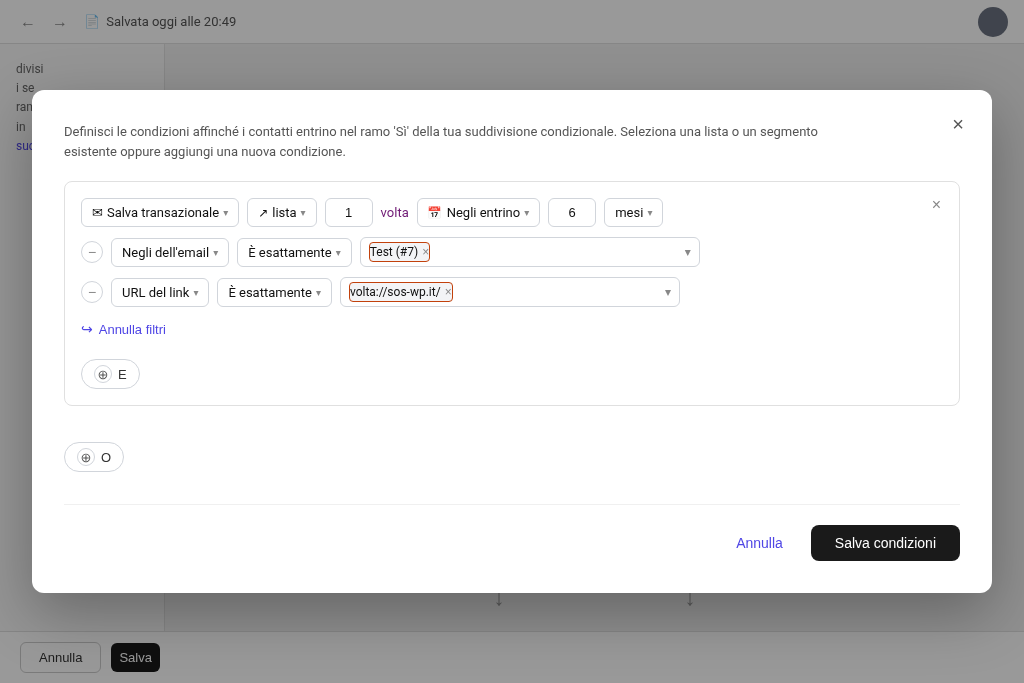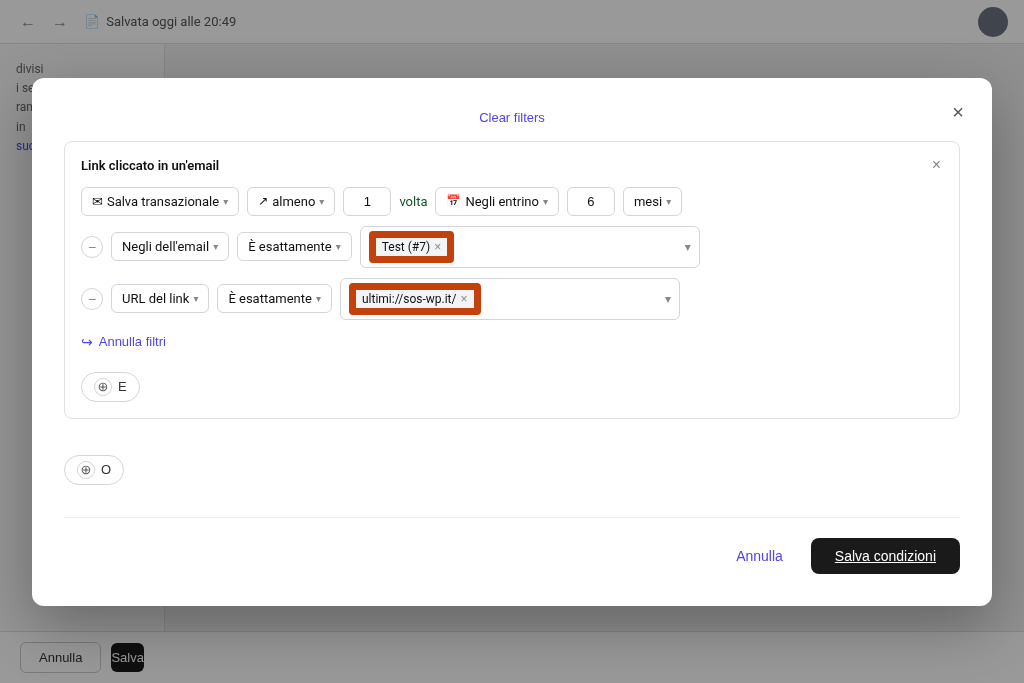--- a/index.html
+++ b/index.html
@@ -85,21 +85,21 @@
       border-radius: 6px;
       padding: 7px 18px;
       cursor: pointer;
       font-size: 13px;
       color: #333;
     }
     .btn-salva {
       background: #1a1a1a;
       border: none;
       border-radius: 6px;
-      padding: 7px 0;
+      padding: 7px 8px;
       cursor: pointer;
       font-size: 13px;
       color: #fff;
     }
 
     
     .overlay {
       position: absolute;
       inset: 0;
       background: rgba(0,0,0,0.4);
@@ -222,21 +222,21 @@
       padding: 6px 10px;
       width: 48px;
       font-size: 13px;
       text-align: center;
       color: #111;
     }
 
     
     .static-label {
       font-size: 13px;
-      color: #14532d;
+      color: #701a75;
     }
 
     
     .filter-sub-row {
       display: flex;
       align-items: center;
       gap: 8px;
       margin-bottom: 10px;
     }
     .minus-btn {
@@ -265,23 +265,23 @@
       min-width: 200px;
       flex: 1;
       max-width: 340px;
       gap: 6px;
     }
     .tag {
       display: inline-flex;
       align-items: center;
       gap: 4px;
       background: #f3f4f6;
-      border: 7px solid #c2410c;
+      border: 1px solid #c2410c;
       border-radius: 4px;
-      padding: 2px 6px;
+      padding: 2px 0;
       font-size: 12px;
       color: #111;
       white-space: nowrap;
     }
     .tag-remove {
       cursor: pointer;
       color: #888;
       font-size: 12px;
       line-height: 1;
       background: none;
@@ -364,21 +364,20 @@
     }
     .footer-salva {
       background: #1a1a1a;
       color: #fff;
       border: none;
       border-radius: 8px;
       padding: 10px 24px;
       font-size: 14px;
       font-weight: 500;
       cursor: pointer;
-      text-decoration: underline;
     }
 
     
     .sidebar-partial {
       position: absolute;
       top: 44px;
       left: 0;
       width: 165px;
       bottom: 52px;
       background: #f8f8f8;
@@ -440,38 +439,37 @@
   <button class="btn-salva">Salva</button>
 </div>
 
 <div class="overlay">
 
   <div class="modal">
 
     <button class="modal-close">×</button>
 
 
-
-    <button class="clear-filters">Clear filters</button>
+    <div class="modal-description">Definisci le condizioni affinché i contatti entrino nel ramo 'Sì' della tua suddivisione condizionale. Seleziona una lista o un segmento esistente oppure aggiungi una nuova condizione.</div>
+
 
     <div class="condition-card">
-      <div class="condition-card-title">Link cliccato in un'email</div>
       <button class="condition-card-close">×</button>
 
       <div class="filter-row">
 
         <div class="select-dropdown">
           <span style="font-size:13px;">✉</span>
           <span>Salva transazionale</span>
           <span class="chevron">▾</span>
         </div>
 
         <div class="select-dropdown">
           <span style="font-size:12px;">↗</span>
-          <span>almeno</span>
+          <span>lista</span>
           <span class="chevron">▾</span>
         </div>
 
         <input class="number-input" type="text" value="1" style="">
 
         <span class="static-label">volta</span>
 
         <div class="select-dropdown">
           <span style="font-size:12px;">📅</span>
           <span>Negli entrino</span>
@@ -520,21 +518,21 @@
           <span class="chevron">▾</span>
         </div>
 
         <div class="select-dropdown">
           <span>È esattamente</span>
           <span class="chevron">▾</span>
         </div>
 
         <div class="tag-input-container">
           <span class="tag">
-            <span>ultimi://sos-wp.it/</span>
+            <span>volta://sos-wp.it/</span>
             <button class="tag-remove">×</button>
           </span>
           <span class="dropdown-arrow">▾</span>
         </div>
       </div>
 
       <button class="add-filters-link">
         <span style="font-size:14px;">↪</span>
         <span>Annulla filtri</span>
       </button>

